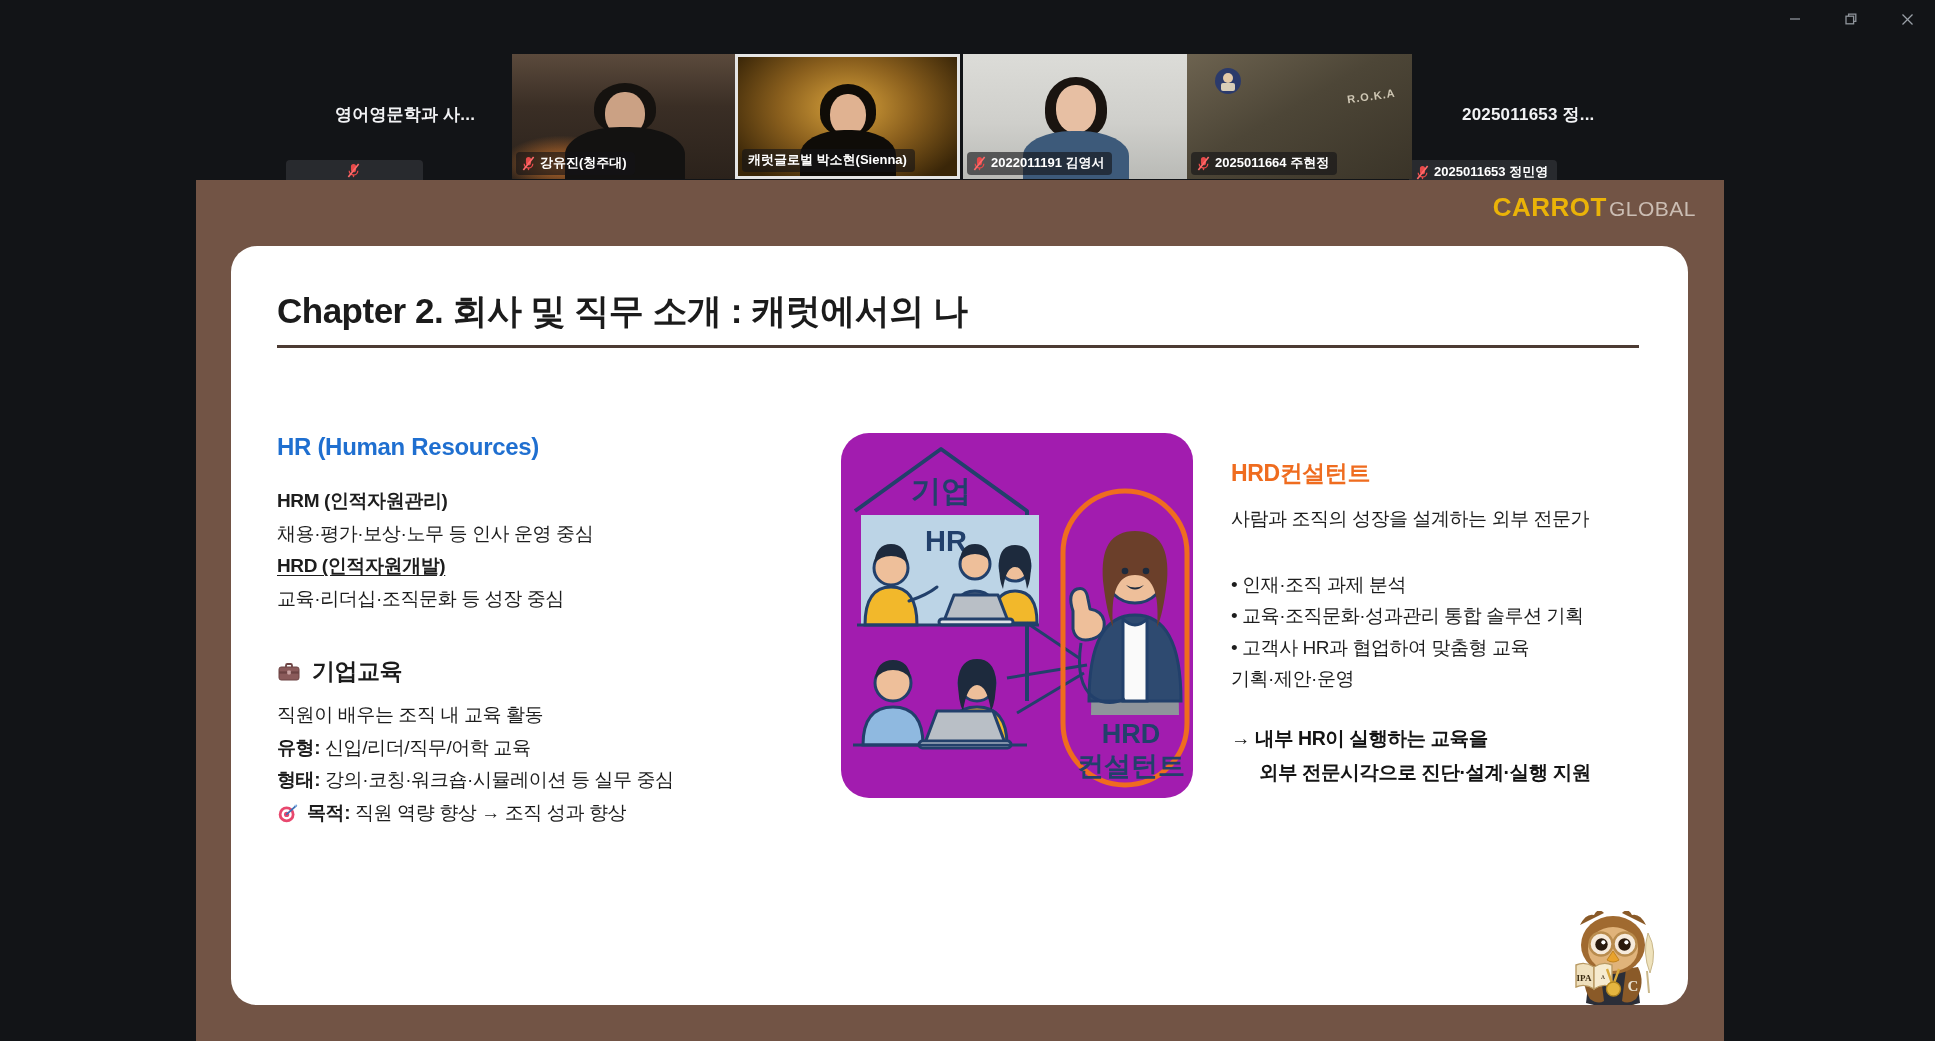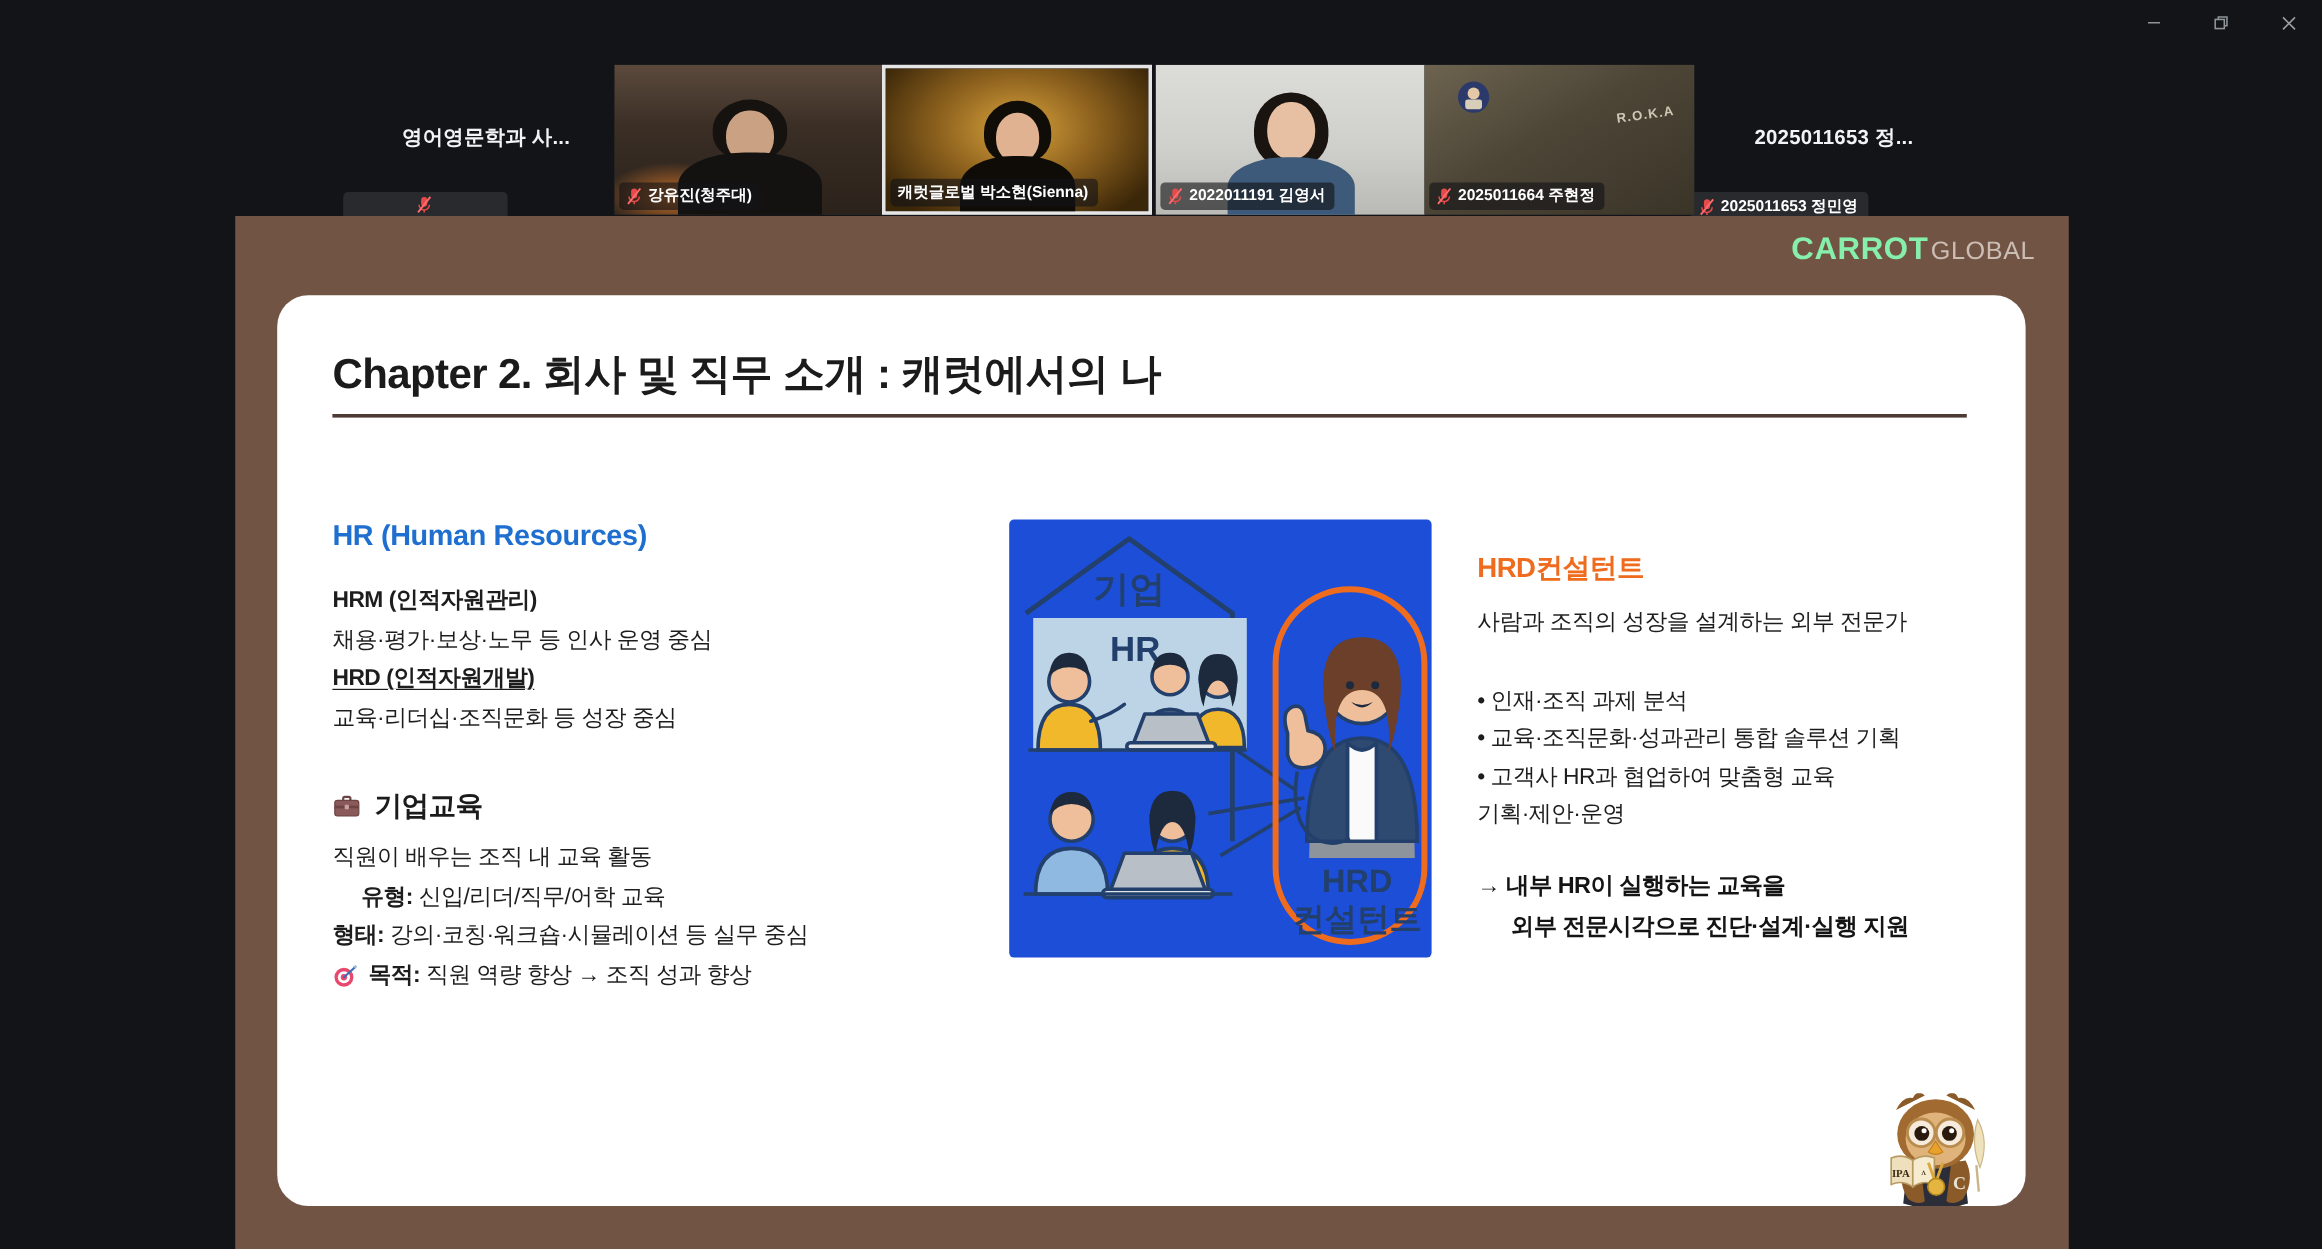--- a/index.html
+++ b/index.html
@@ -63,21 +63,21 @@
     background: rgba(45,46,50,.85); border-radius: 4px; padding: 3px 9px 4px 7px;
   }
   .out-badge .nm { color: #fff; font-size: 13px; font-weight: 600; white-space: nowrap; }
 
   
   .slideframe {
     position: absolute; left: 196px; top: 180px; width: 1528px; height: 861px;
     background: #725445;
   }
   .logo { position: absolute; right: 28px; top: 12px; display: flex; align-items: baseline; }
-  .logo .l1 { color: #86efac; font-size: 26px; font-weight: 700; letter-spacing: .5px; }
+  .logo .l1 { color: #eab308; font-size: 26px; font-weight: 700; letter-spacing: .5px; }
   .logo .l2 { color: #cbbdb3; font-size: 21px; font-weight: 400; letter-spacing: .5px; margin-left: 2px; }
 
   
   .card {
     position: absolute; left: 35px; top: 66px; width: 1457px; height: 759px;
     background: #fff; border-radius: 26px; overflow: hidden;
   }
   .slide-title {
     position: absolute; left: 46px; top: 42px;
     font-size: 35px; font-weight: 700; color: #1b1b1b; letter-spacing: -.5px; white-space: nowrap;
@@ -102,21 +102,21 @@
   .h-orange { font-size: 23px; font-weight: 700; color: #ef6c1f; letter-spacing: -.4px; margin-bottom: 14px; }
   .rl { font-size: 19px; color: #1d1d1d; line-height: 1.66; letter-spacing: -.45px; white-space: nowrap; }
   .gap-lg { height: 34px; }
   .gap-md { height: 26px; }
   .arrow-line { font-size: 19.5px; font-weight: 700; color: #141414; letter-spacing: -.45px; line-height: 1.75; white-space: nowrap; }
   .arrow-line.indent { padding-left: 28px; }
 
   
   .illus {
     position: absolute; left: 610px; top: 187px; width: 352px; height: 365px;
-    background: #1d4ed8; border-radius: 4px; overflow: hidden;
+    background: #a21caf; border-radius: 28px; overflow: hidden;
   }
   .illus svg { display: block; }
 
   
   .owl { position: absolute; right: 22px; bottom: -2px; width: 106px; height: 96px; }
 </style>
 </head>
 <body>
 
 <div id="app">
@@ -260,21 +260,21 @@
             <rect x="2" y="7" width="20" height="13" rx="2.2" fill="#8a5a5a"></rect>
             <rect x="2" y="7" width="20" height="13" rx="2.2" fill="none" stroke="#6d4343" stroke-width="1"></rect>
             <path d="M9 7V5.4A1.4 1.4 0 0 1 10.4 4h3.2A1.4 1.4 0 0 1 15 5.4V7" fill="none" stroke="#6d4343" stroke-width="1.8"></path>
             <rect x="2" y="11.4" width="20" height="2.2" fill="#6d4343"></rect>
             <rect x="10.2" y="10.6" width="3.6" height="3.8" rx="0.8" fill="#c9a2a2"></rect>
           </svg>
           <span class="t">기업교육</span>
         </div>
         <div class="ln">직원이 배우는 조직 내 교육 활동</div>
         <div class="ln">
-          <span style="font-weight:700;margin-left:24px;">유형:</span><span> 신입/리더/직무/어학 교육</span>
+          <span style="font-weight:700;">유형:</span><span> 신입/리더/직무/어학 교육</span>
         </div>
         <div class="ln">
           <span style="font-weight:700;">형태:</span><span> 강의·코칭·워크숍·시뮬레이션 등 실무 중심</span>
         </div>
         <div class="ln" style="display:flex; align-items:center; gap:9px;">
           <svg style="width:21px;height:21px;flex:0 0 auto;" viewBox="0 0 24 24">
             <circle cx="11" cy="13" r="9" fill="#e8486e"></circle>
             <circle cx="11" cy="13" r="5.8" fill="#fff"></circle>
             <circle cx="11" cy="13" r="3" fill="#e8486e"></circle>
             <path d="M11 13 L22 3" stroke="#3d6fb5" stroke-width="2.1" stroke-linecap="round"></path>

